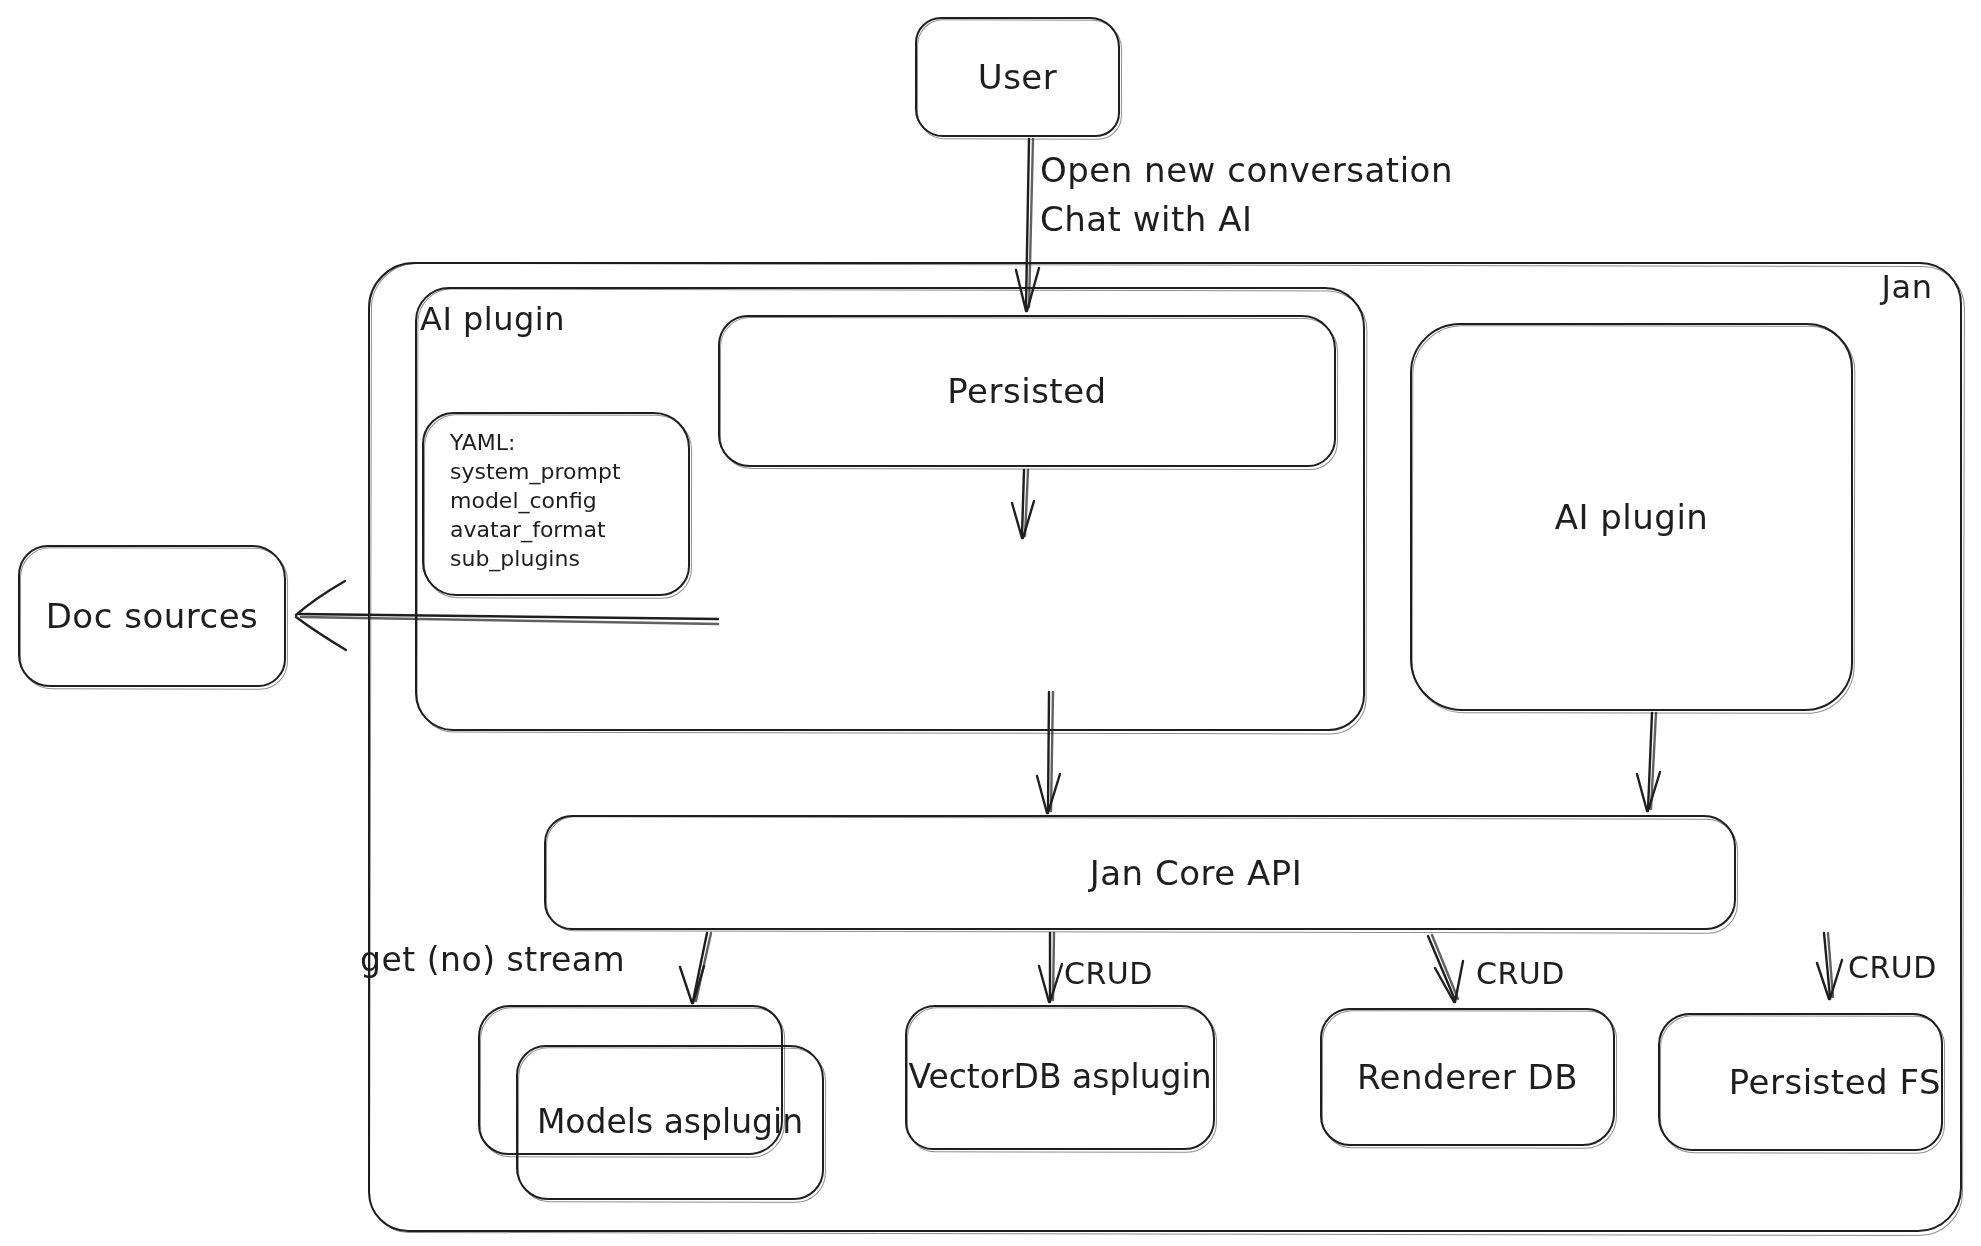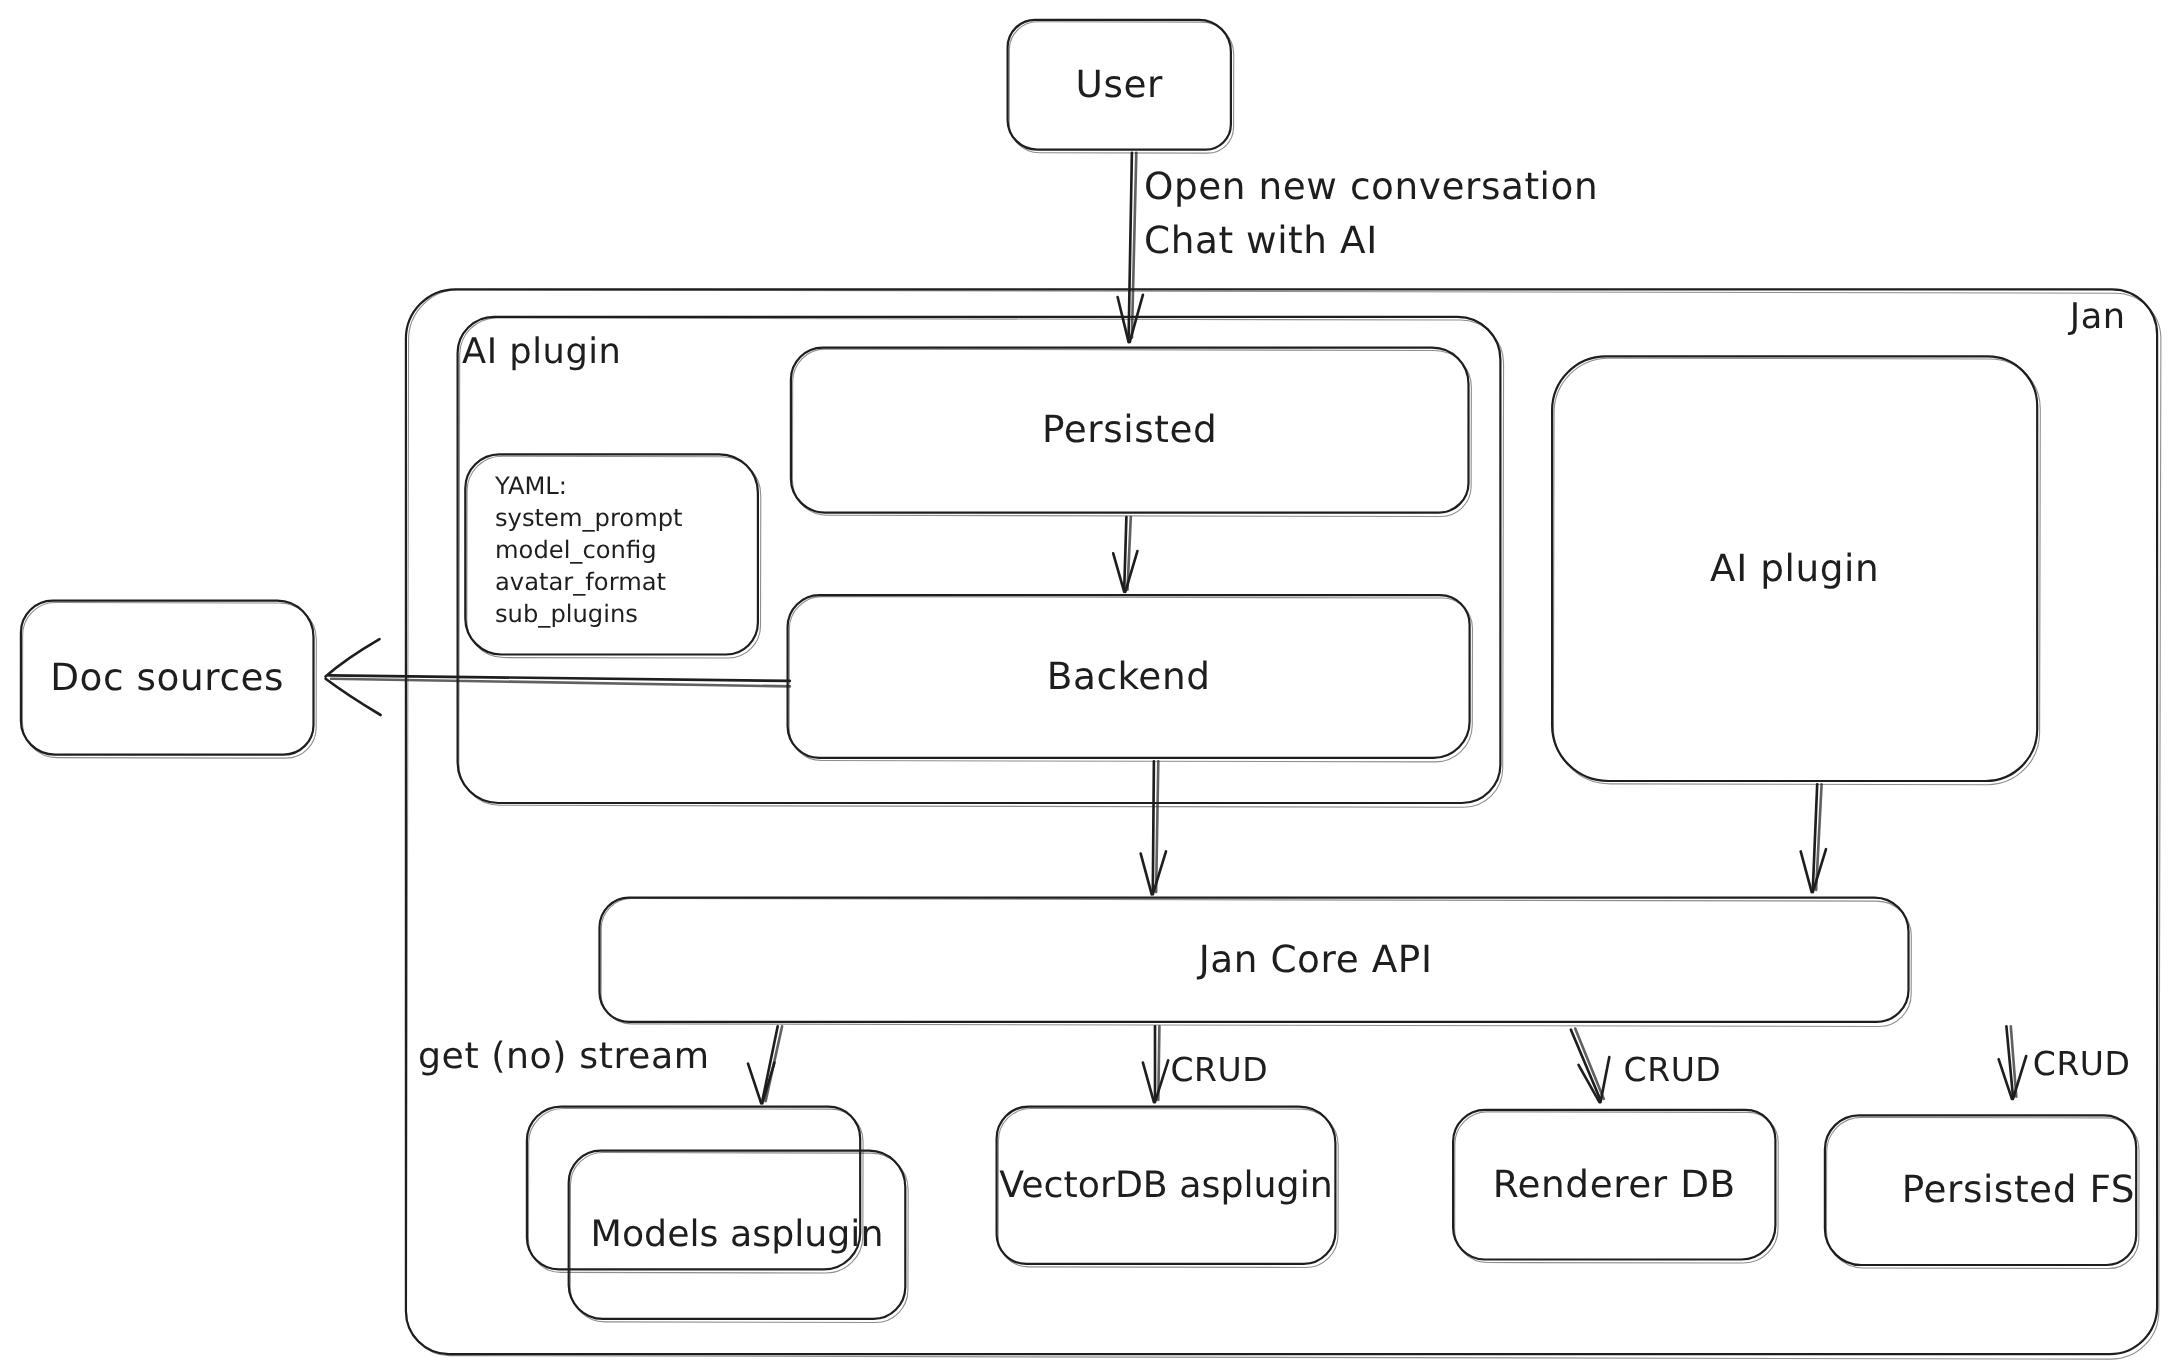--- a/index.html
+++ b/index.html
@@ -42,21 +42,21 @@
   #models-back { left:478px; top:1005px; width:305px;  height:150px; border-radius:32px 30px 34px 30px; }
   #models-front{ left:516px; top:1045px; width:308px;  height:155px; border-radius:30px 34px 30px 32px; }
   #vectordb   { left:905px;  top:1005px; width:310px;  height:145px; border-radius:30px 34px 30px 28px; }
   #pdb        { left:1320px; top:1008px; width:295px;  height:138px; border-radius:30px 28px 32px 30px; }
   #pfs        { left:1658px; top:1013px; width:285px;  height:138px; border-radius:32px 30px 28px 34px;justify-content:flex-end; }
 
   #jan-label       { left:1862px; top:268px; width:90px; text-align:center; font-size:32px; }
   #container-label { left:420px;  top:300px; font-size:32px; }
   #lbl-open-conv   { left:1040px; top:150px; font-size:34px; }
   #lbl-chat-ai     { left:1040px; top:199px; font-size:34px; }
-  #lbl-get-stream  { left:380px;  top:940px; font-size:33px; }
+  #lbl-get-stream  { left:360px;  top:940px; font-size:33px; }
   #lbl-crud-1      { left:1064px; top:956px; font-size:30px; }
   #lbl-crud-2      { left:1476px; top:956px; font-size:30px; }
   #lbl-crud-3      { left:1848px; top:950px; font-size:30px; }
 </style>
 </head>
 <body>
 
 <div id="canvas">
 
   <svg id="edges" width="1981" height="1246" viewBox="0 0 1981 1246" fill="none" stroke="#1e1e1e" stroke-width="2.4" stroke-linecap="round">
@@ -131,23 +131,20 @@
   </div>
 
   <div class="node" id="yaml">
     <div>YAML:</div>
     <div>system_prompt</div>
     <div>model_config</div>
     <div>avatar_format</div>
     <div>sub_plugins</div>
   </div>
 
-  <div class="node" id="backend">
-    <span class="nlabel">Backend</span>
-  </div>
 
   <div class="node" id="plugin-right">
     <span class="nlabel">AI plugin</span>
   </div>
 
   <div class="node" id="doc">
     <span class="nlabel">Doc sources</span>
   </div>
 
   <div class="node" id="core">

